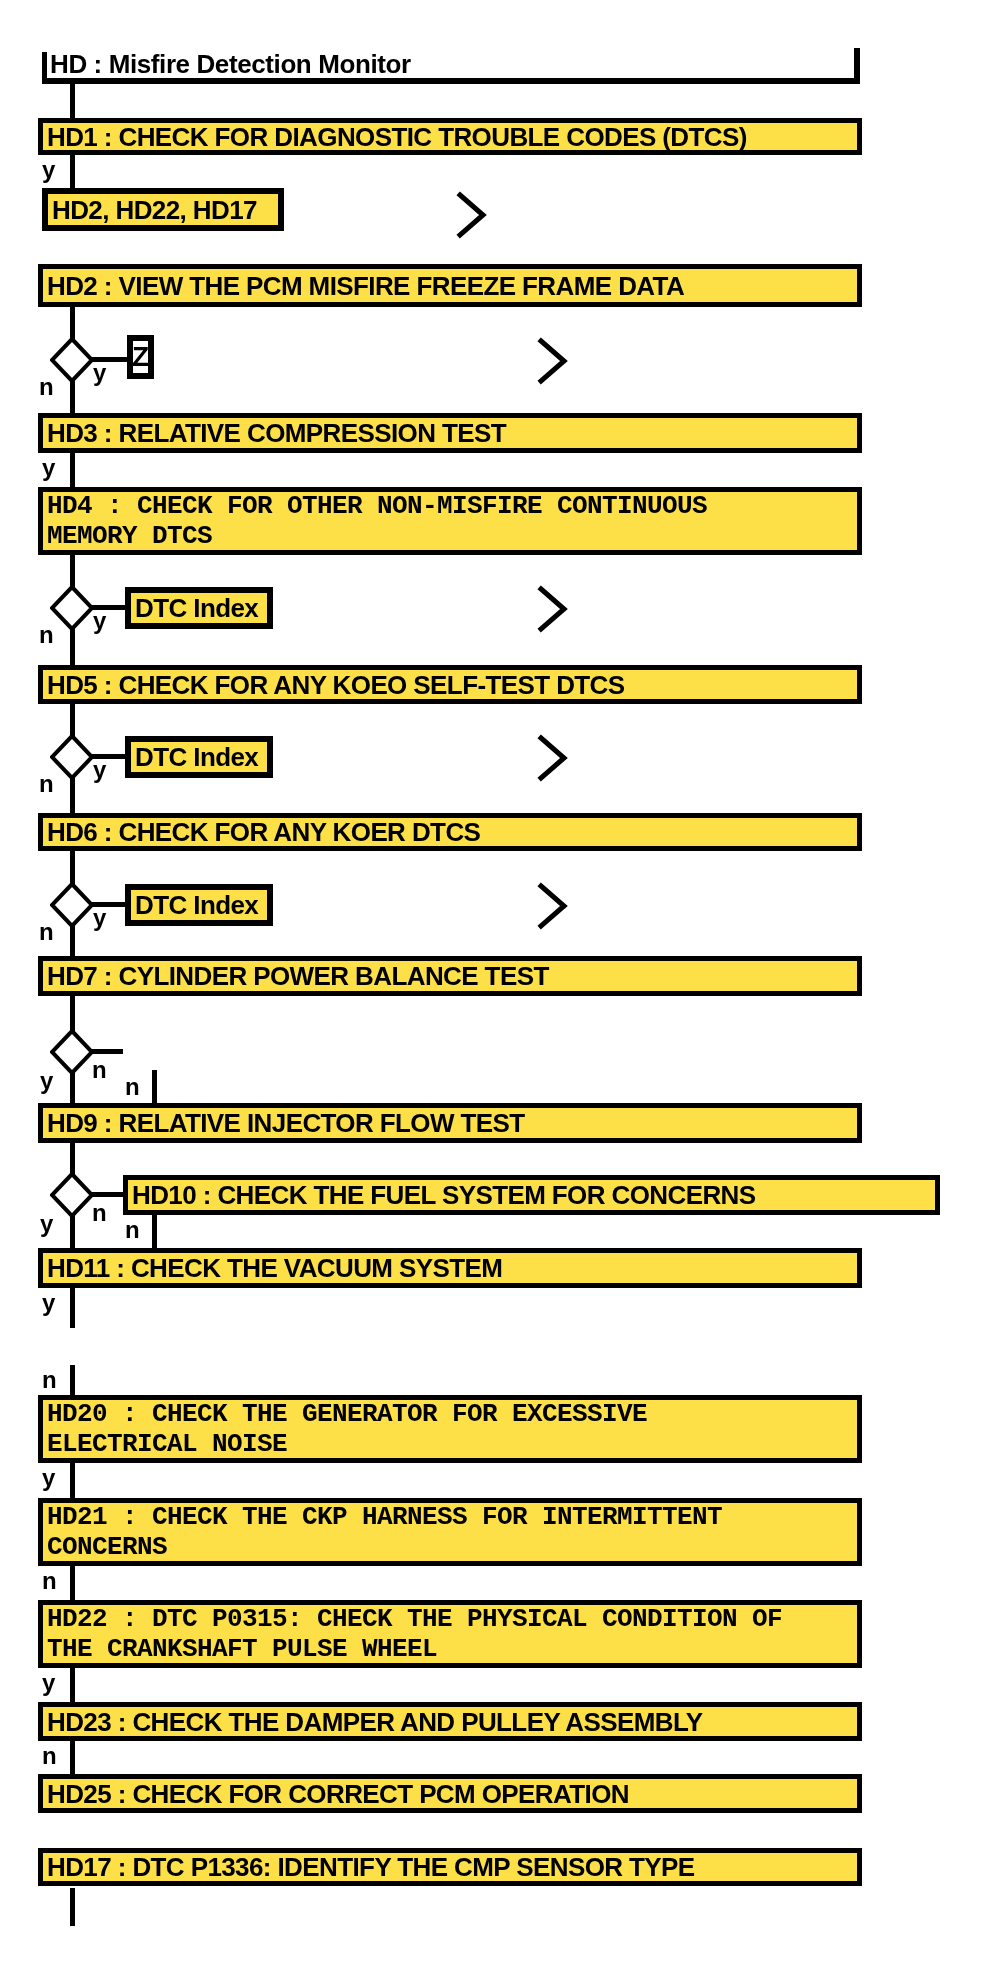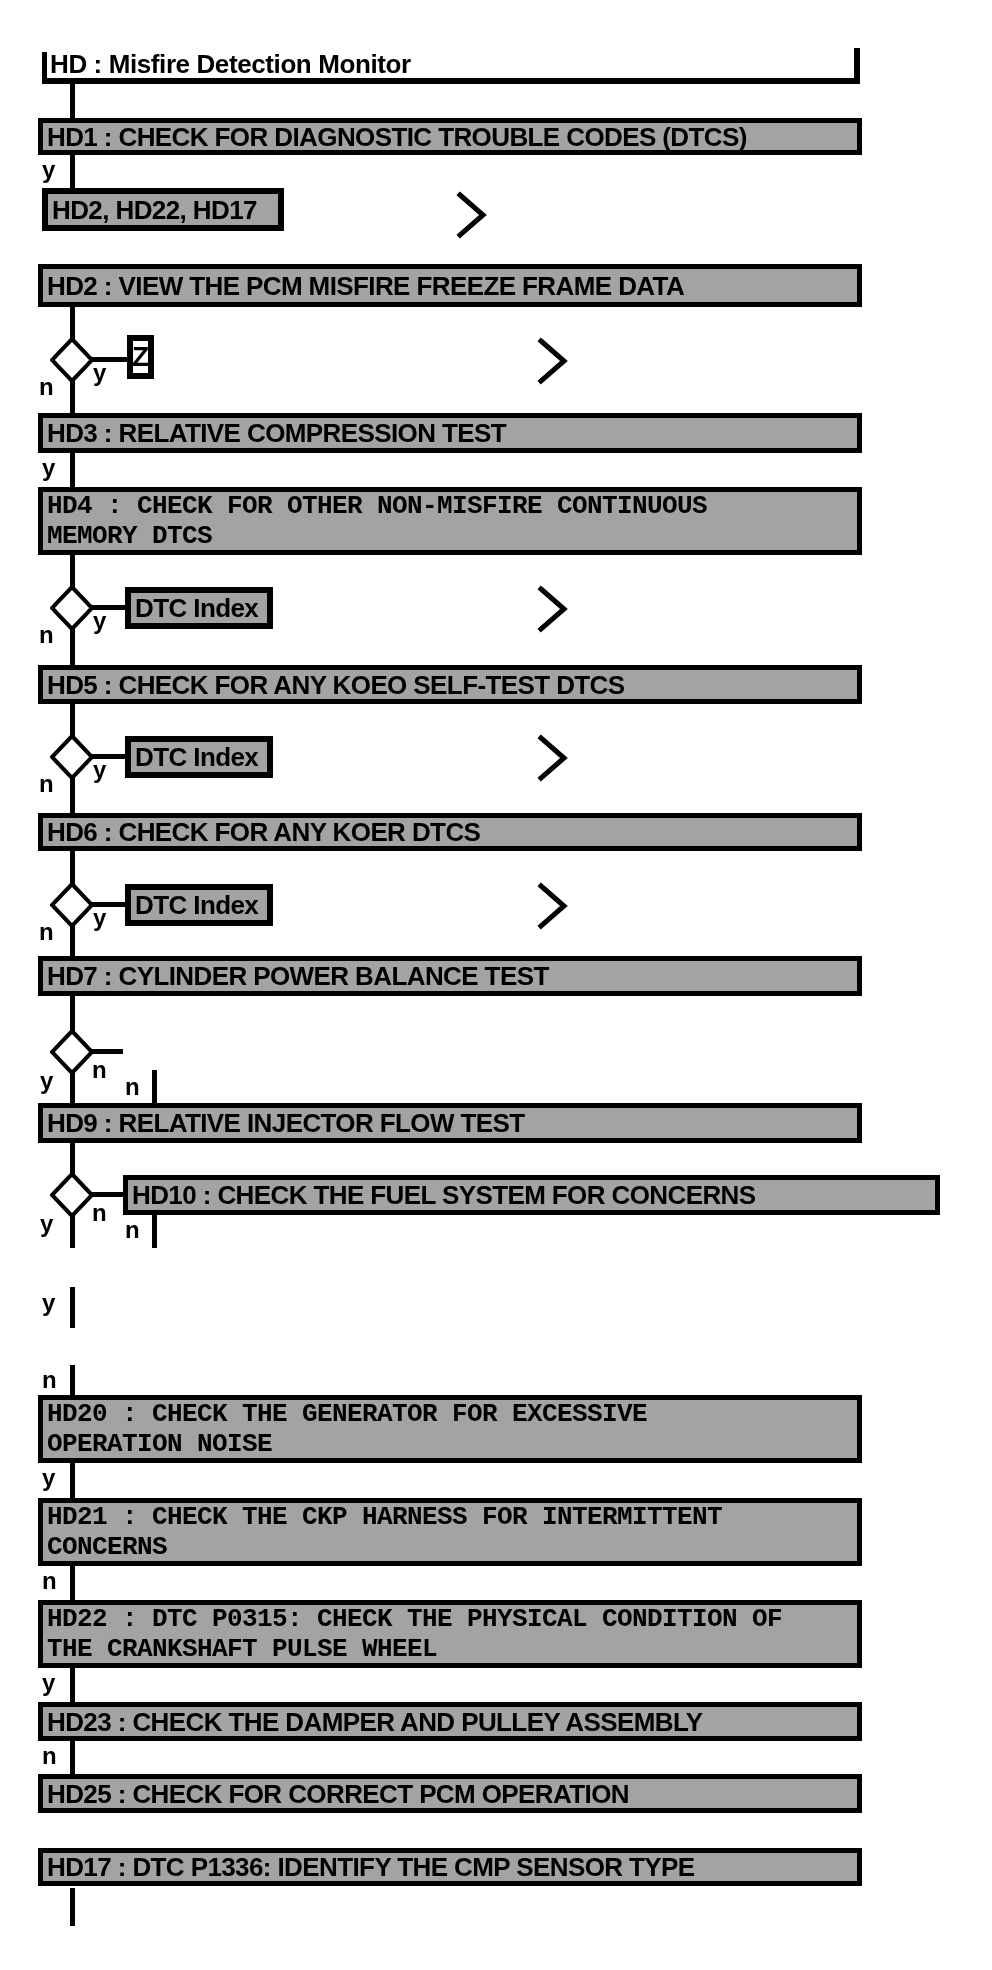--- a/index.html
+++ b/index.html
@@ -10,21 +10,21 @@
     font-family:"Liberation Sans",sans-serif;
     color:#000;
     overflow:hidden;
   }
   .vline{position:absolute;width:5px;background:#000;}
   .hline{position:absolute;height:5px;background:#000;}
   .box{
     position:absolute;
     border:5px solid #000;
     box-sizing:border-box;
-    background:#a3a3a3;
+    background:#fde047;
     font-weight:bold;
     font-size:26px;
     letter-spacing:-0.6px;
     line-height:30px;
     display:flex;
     align-items:center;
     padding:0 3px 0 4px;
     white-space:nowrap;
     overflow:visible;
   }
@@ -138,22 +138,23 @@
   <div class="box two" style="left:38px;top:487px;width:824px;height:68px">HD4 : CHECK FOR OTHER NON-MISFIRE CONTINUOUS
 MEMORY DTCS</div>
   <div class="box small" style="left:125px;top:587px;width:148px;height:42px">DTC Index</div>
   <div class="box" style="left:38px;top:665px;width:824px;height:39px">HD5 : CHECK FOR ANY KOEO SELF-TEST DTCS</div>
   <div class="box small" style="left:125px;top:736px;width:148px;height:42px">DTC Index</div>
   <div class="box" style="left:38px;top:813px;width:824px;height:38px">HD6 : CHECK FOR ANY KOER DTCS</div>
   <div class="box small" style="left:125px;top:884px;width:148px;height:42px">DTC Index</div>
   <div class="box" style="left:38px;top:956px;width:824px;height:40px">HD7 : CYLINDER POWER BALANCE TEST</div>
   <div class="box" style="left:38px;top:1103px;width:824px;height:40px">HD9 : RELATIVE INJECTOR FLOW TEST</div>
   <div class="box" style="left:123px;top:1175px;width:817px;height:40px">HD10 : CHECK THE FUEL SYSTEM FOR CONCERNS</div>
+  <div class="box" style="left:38px;top:1248px;width:824px;height:40px">HD11 : CHECK THE VACUUM SYSTEM</div>
   <div class="box two" style="left:38px;top:1395px;width:824px;height:68px">HD20 : CHECK THE GENERATOR FOR EXCESSIVE
-OPERATION NOISE</div>
+ELECTRICAL NOISE</div>
   <div class="box two" style="left:38px;top:1498px;width:824px;height:68px">HD21 : CHECK THE CKP HARNESS FOR INTERMITTENT
 CONCERNS</div>
   <div class="box two" style="left:38px;top:1600px;width:824px;height:68px">HD22 : DTC P0315: CHECK THE PHYSICAL CONDITION OF
 THE CRANKSHAFT PULSE WHEEL</div>
   <div class="box" style="left:38px;top:1702px;width:824px;height:39px">HD23 : CHECK THE DAMPER AND PULLEY ASSEMBLY</div>
   <div class="box" style="left:38px;top:1774px;width:824px;height:39px">HD25 : CHECK FOR CORRECT PCM OPERATION</div>
   <div class="box" style="left:38px;top:1848px;width:824px;height:38px">HD17 : DTC P1336: IDENTIFY THE CMP SENSOR TYPE</div>
 
   <span class="lbl" style="left:42px;top:158px">y</span>
   <span class="lbl" style="left:93px;top:361px">y</span>

